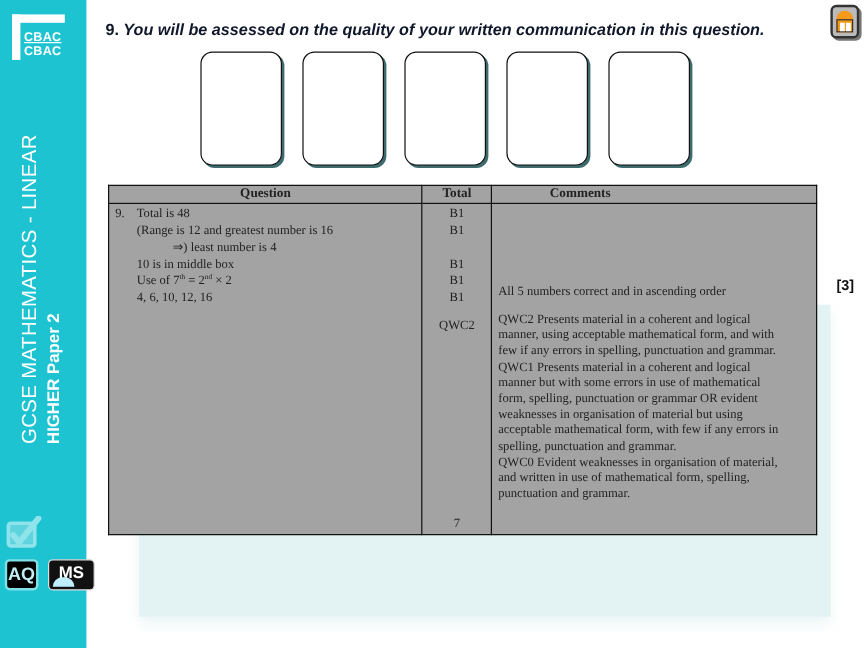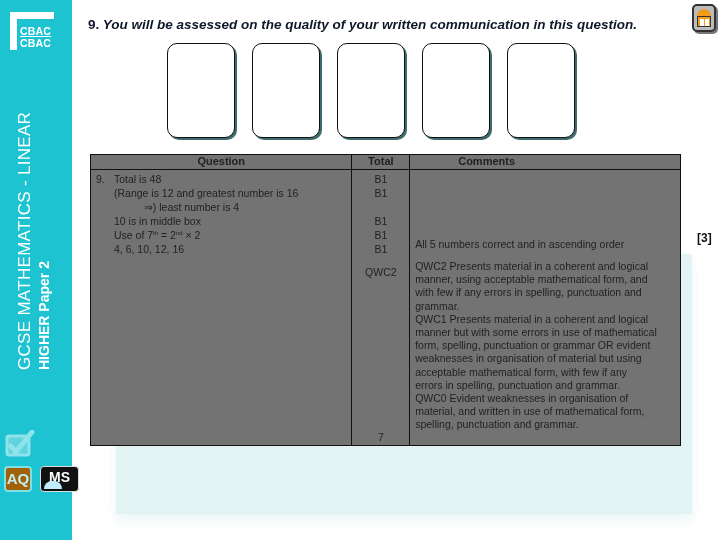--- a/index.html
+++ b/index.html
@@ -35,21 +35,21 @@
       white-space: nowrap; color: #ffffff;
     }
     .vt-line1 { font-size: 17px; line-height: 21px; letter-spacing: 0.3px; }
     .vt-line2 { font-size: 14px; line-height: 18px; font-weight: bold; }
 
     .icon-check {
       position: absolute; left: 4px; top: 430px; width: 32px; height: 28px;
     }
     .icon-aq {
       position: absolute; left: 4px; top: 466px; width: 28px; height: 26px;
-      border: 2px solid #7fe0e8; border-radius: 4px; background: #a16207;
+      border: 2px solid #7fe0e8; border-radius: 4px; background: #000000;
       color: #bfeff3; font-weight: bold; font-size: 15px; text-align: center; line-height: 22px;
     }
     .icon-ms {
       position: absolute; left: 40px; top: 466px; width: 39px; height: 26px;
       border-radius: 4px; background: #111; border: 1px solid #ddd;
       color: #fff; font-weight: bold; font-size: 14px; text-align: center; line-height: 20px;
       overflow: hidden;
     }
     .icon-ms::after {
       content: ""; position: absolute; left: 3px; bottom: 2px; width: 18px; height: 8px;
@@ -95,22 +95,22 @@
     
     .panel {
       position: absolute; left: 116px; top: 254px; width: 576px; height: 260px;
       background: #e3f3f4;
       box-shadow: 0 6px 10px rgba(200,225,228,0.35);
     }
 
     
     .ms-table {
       position: absolute; left: 90px; top: 154px; width: 591px;
-      border-collapse: collapse; background: #737373;
-      font-family: Liberation Sans, sans-serif; font-size: 10.5px; color: #222;
+      border-collapse: collapse; background: #a3a3a3;
+      font-family: Liberation Serif, serif; font-size: 10.5px; color: #222;
     }
     .ms-table th, .ms-table td { border: 1.5px solid #111; vertical-align: top; }
     .ms-table th { font-weight: bold; font-size: 11px; height: 15px; line-height: 13px; }
     .col-q { width: 262px; }
     .col-m { width: 58px; }
     .col-c { width: 271px; }
     .th-q { text-align: center; padding-left: 0; }
     .th-c { text-align: left; padding-left: 48px; }
     .td-q { padding: 2px 4px 4px 5px; height: 276px; }
     .q-line { height: 14px; line-height: 14px; white-space: nowrap; }

